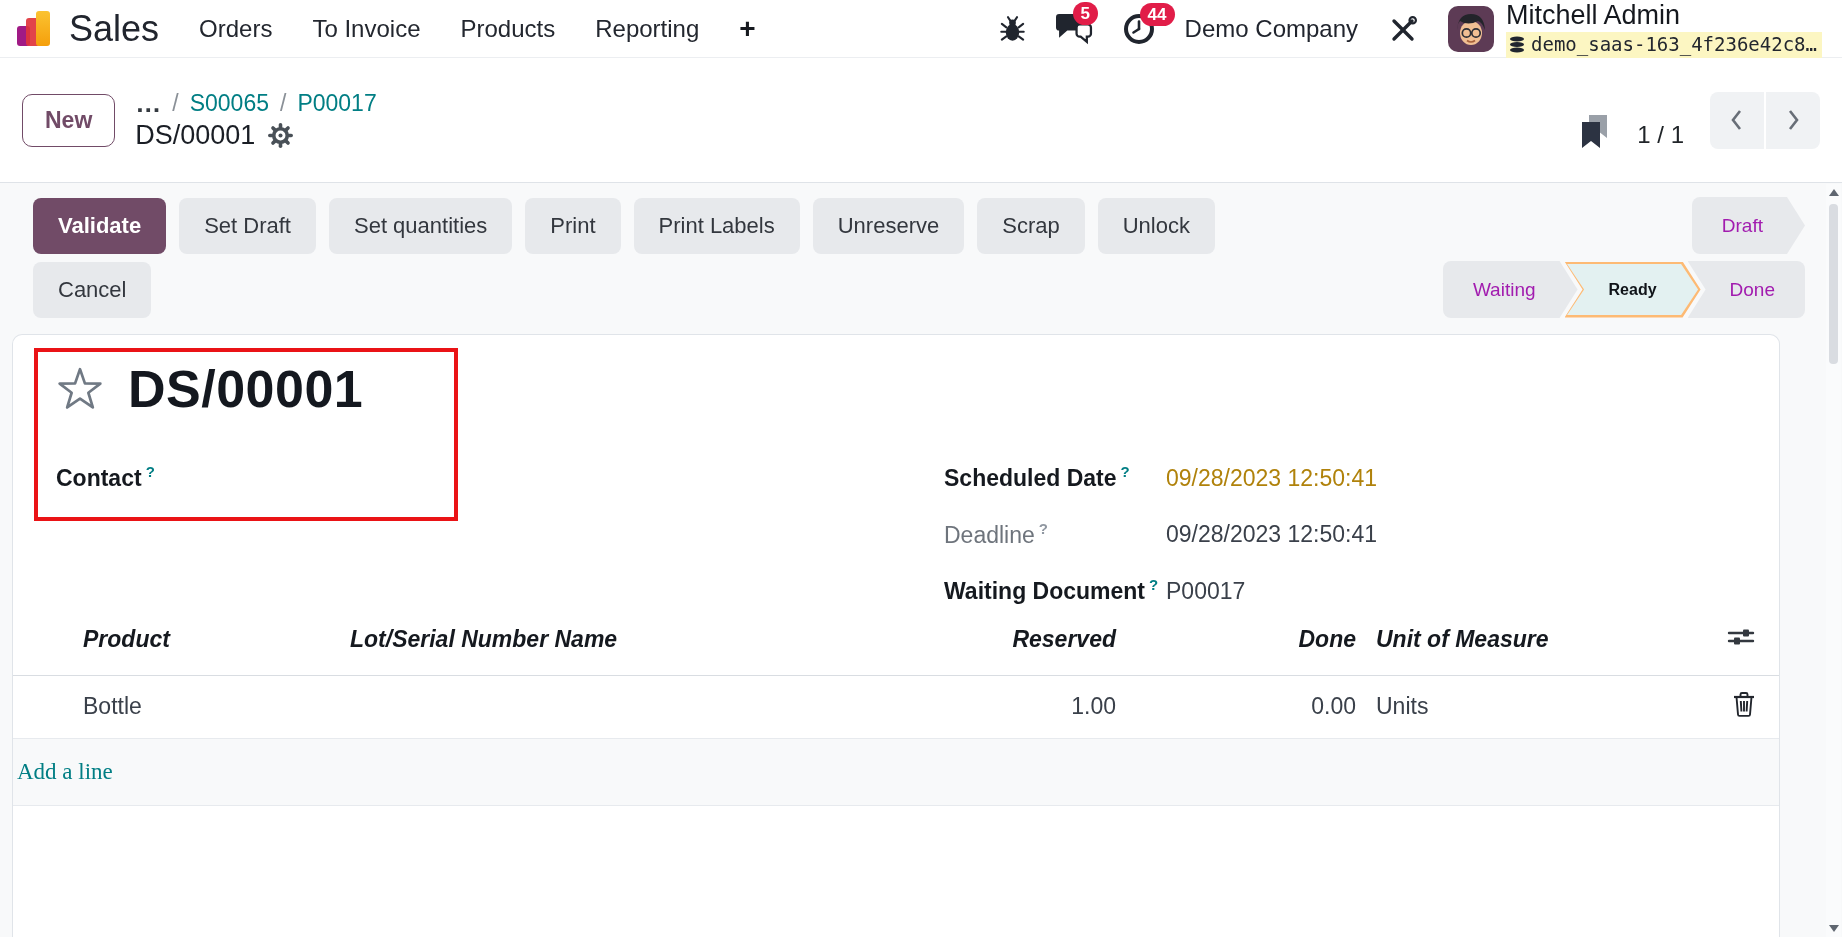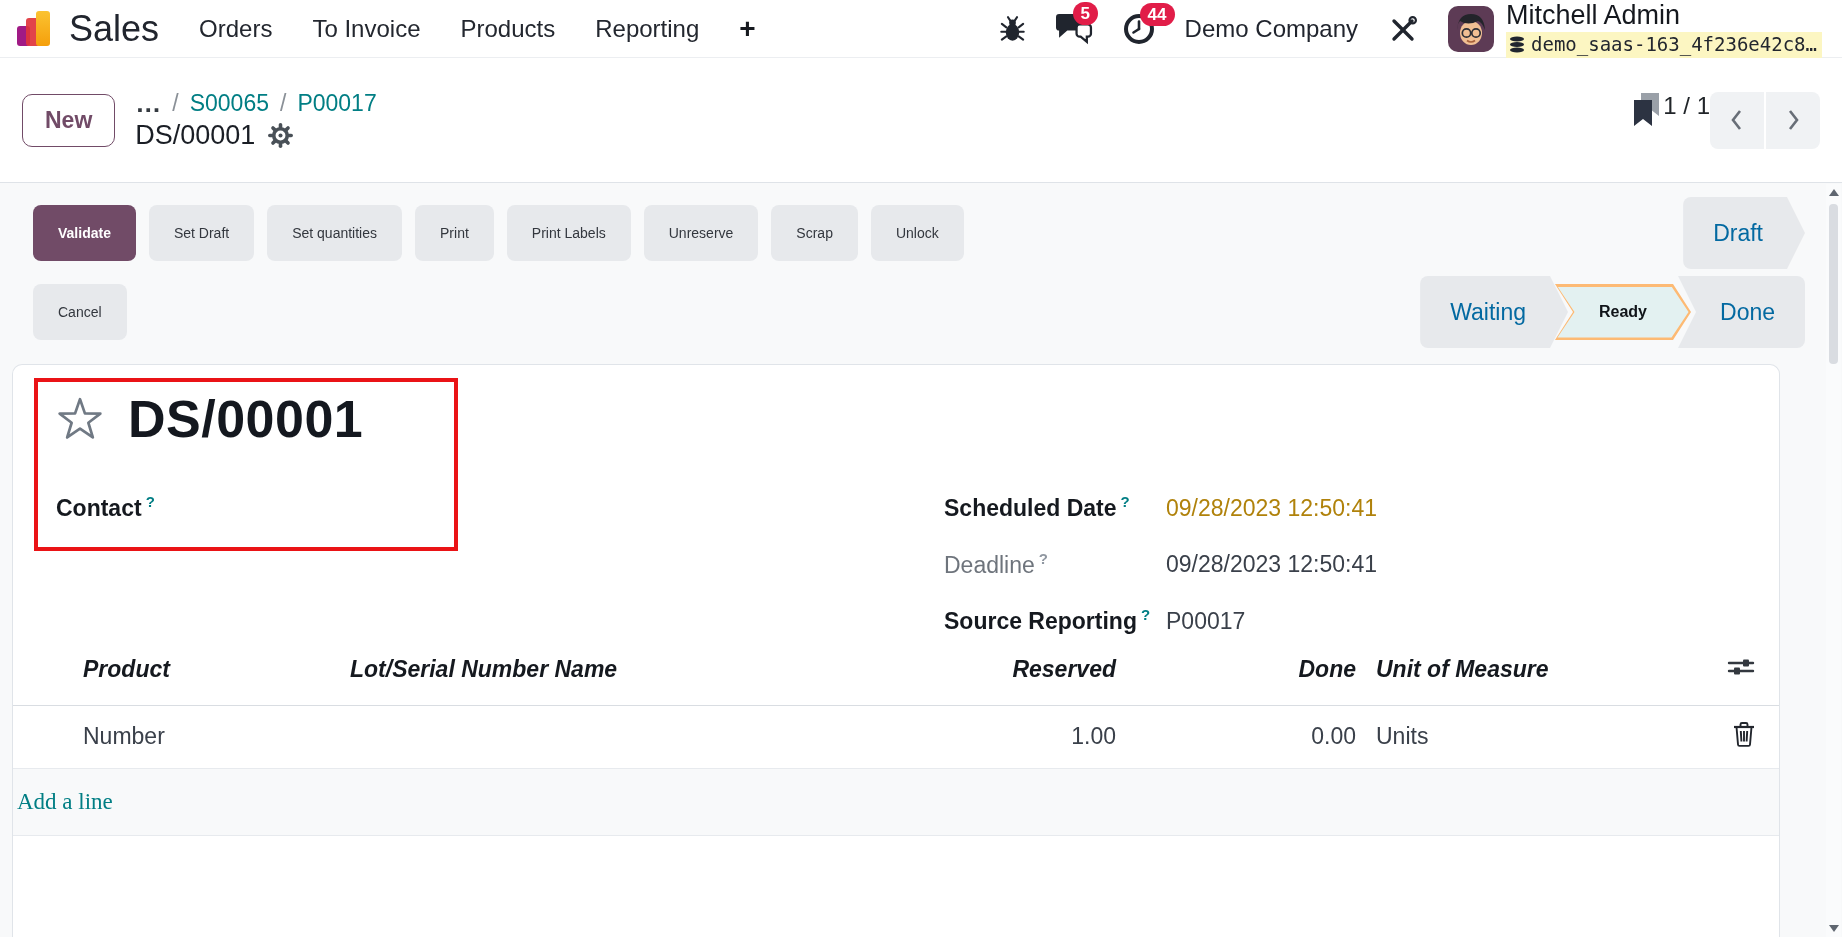--- a/index.html
+++ b/index.html
@@ -34,38 +34,38 @@
   .cpanel { height:125px; background:#fff; border-bottom:1px solid #dfe3e8;
             display:flex; align-items:center; padding:0 22px; }
   .btn-new { border:1px solid #714b67; color:#714b67; background:#fff; font-size:23px;
              font-weight:bold; border-radius:10px; padding:12px 22px; margin-right:20px; cursor:pointer; }
   .bc { display:flex; flex-direction:column; gap:3px; }
   .bc1 { display:flex; align-items:center; gap:11px; font-size:23px; }
   .bc-dots { color:#343a40; font-weight:bold; font-size:26px; line-height:14px; cursor:pointer; }
   .bc-sep { color:#8a9097; }
   .bc-link { color:#017e84; cursor:pointer; }
   .bc2 { display:flex; align-items:center; gap:12px; font-size:27px; color:#1a1e25; }
-  .cp-right { margin-left:auto; display:flex; align-items:flex-start; }
+  .cp-right { margin-left:auto; display:flex; align-items:flex-end; gap:26px; }
   .pagerval { font-size:24px; color:#212529; }
   .pager-btns { display:flex; gap:2px; }
   .pager-btn { width:54px; height:57px; background:#f0f2f4; display:flex;
                align-items:center; justify-content:center; cursor:pointer; }
   .pager-btn.prev { border-radius:8px 0 0 8px; }
   .pager-btn.next { border-radius:0 8px 8px 0; }
   
   .actions { padding:14px 37px 16px 33px; display:flex; flex-direction:column; gap:7px; }
   .arow { display:flex; align-items:center; }
   .btns { display:flex; gap:13px; }
-  .btn { font-size:14px; padding:0 25px; height:56px; border-radius:8px; border:none;
+  .btn { font-size:22px; padding:0 25px; height:56px; border-radius:8px; border:none;
          background:#e7e9ec; color:#33373e; display:flex; align-items:center; cursor:pointer;
          font-family:inherit; white-space:nowrap; }
   .btn-primary { background:#714b67; color:#fff; font-weight:bold; }
   .spacer { flex:1; }
-  .stage { height:72px; display:flex; align-items:center; background:#e7e9ec; color:#0369a1;
-           font-size:23px; cursor:pointer; }
+  .stage { height:57px; display:flex; align-items:center; background:#e7e9ec; color:#a21caf;
+           font-size:19px; cursor:pointer; }
   .stage.first { border-radius:8px 0 0 8px; padding:0 42px 0 30px;
     clip-path:polygon(0 0, calc(100% - 18px) 0, 100% 50%, calc(100% - 18px) 100%, 0 100%); }
   .stage.last { border-radius:0 8px 8px 0; padding:0 30px 0 42px;
     clip-path:polygon(0 0, 100% 0, 100% 100%, 0 100%, 18px 50%); }
   .stage + .stage, .ready-outer + .stage { margin-left:-13px; }
   .ready-outer { position:relative; height:56px; display:flex; align-items:center;
     justify-content:center; padding:0 44px; background:#fdba74; margin-left:-13px; cursor:pointer;
     clip-path:polygon(0 0, calc(100% - 18px) 0, 100% 50%, calc(100% - 18px) 100%, 0 100%, 18px 50%); }
   .ready-inner { position:absolute; inset:2.5px; background:#e3f1f1;
     clip-path:polygon(0 0, calc(100% - 17px) 0, 100% 50%, calc(100% - 17px) 100%, 0 100%, 17px 50%); }
@@ -301,21 +301,21 @@
     <div class="fields-right">
       <div class="frow2">
         <span class="fl"><span>Scheduled Date</span><sup class="help">?</sup></span>
         <span class="fv warn">09/28/2023 12:50:41</span>
       </div>
       <div class="frow2">
         <span class="fl muted"><span>Deadline</span><sup class="help gray">?</sup></span>
         <span class="fv">09/28/2023 12:50:41</span>
       </div>
       <div class="frow2">
-        <span class="fl"><span>Source Reporting</span><sup class="help">?</sup></span>
+        <span class="fl"><span>Waiting Document</span><sup class="help">?</sup></span>
         <span class="fv">P00017</span>
       </div>
     </div>
   </div>
 
 
   <div class="table-wrap">
     <table>
       <colgroup>
         <col style="width:333px">
@@ -339,21 +339,21 @@
                   <line x1="2" y1="16" x2="26" y2="16"></line>
               </g>
               <rect x="16" y="4.5" width="6" height="7" rx="1" fill="#33383f"></rect>
               <rect x="7" y="12.5" width="6" height="7" rx="1" fill="#33383f"></rect>
             </svg>
           </th>
         </tr>
       </thead>
       <tbody>
         <tr>
-          <td class="c-product">Number</td>
+          <td class="c-product">Bottle</td>
           <td></td>
           <td class="c-num">1.00</td>
           <td class="c-num">0.00</td>
           <td class="c-uom">Units</td>
           <td class="c-icon">
             <svg style="display:inline-block" width="22" height="26" viewBox="0 0 22 26" fill="none" stroke="#22262d" stroke-width="1.9">
               <path d="M3.5 6 l1.5 17.5 a1.5 1.5 0 0 0 1.5 1.4 h9 a1.5 1.5 0 0 0 1.5 -1.4 l1.5 -17.5"></path>
               <line x1="1" y1="6" x2="21" y2="6" stroke-width="2.2"></line>
               <path d="M7.5 6 v-2.5 a1.5 1.5 0 0 1 1.5 -1.5 h4 a1.5 1.5 0 0 1 1.5 1.5 v2.5"></path>
               <line x1="7.8" y1="10" x2="8.4" y2="20.5"></line>

